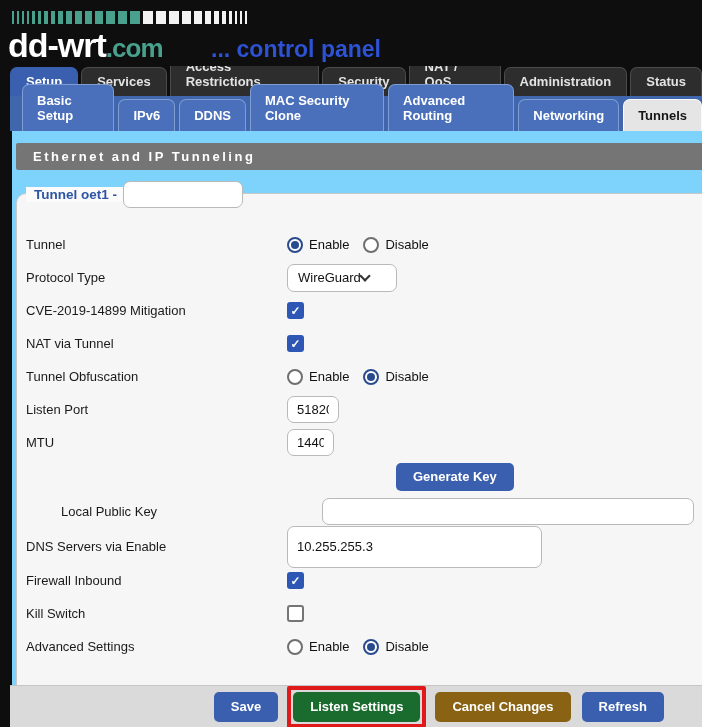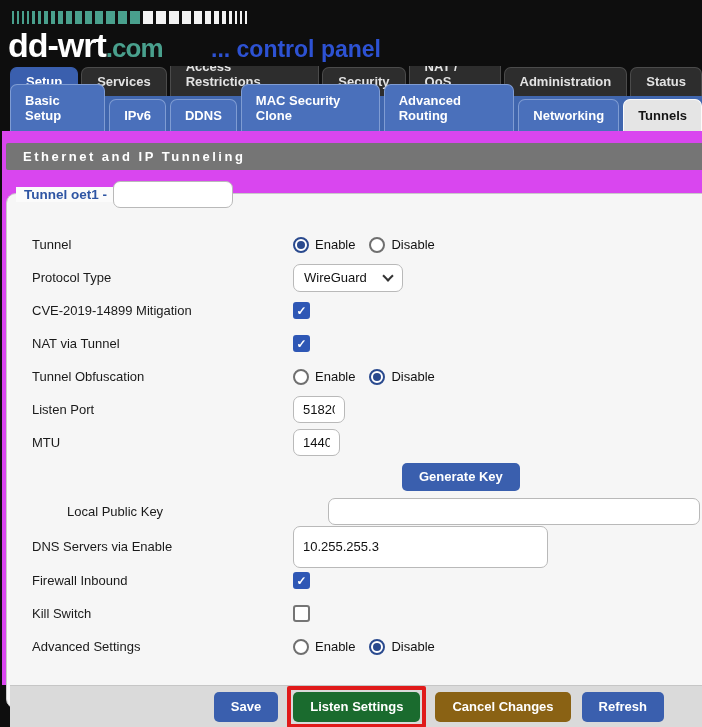--- a/index.html
+++ b/index.html
@@ -21,56 +21,56 @@
   .logo-main{font-size:34px;font-weight:bold;color:#fff;letter-spacing:-1px;}
   .logo-suffix{font-size:26px;font-weight:bold;color:var(--teal);letter-spacing:-1px;}
   .logo-tagline{font-size:23px;font-weight:bold;color:var(--logoblue);margin-left:44px;letter-spacing:0px;}
   
   .main-tabs{height:30px;display:flex;align-items:flex-end;gap:3px;padding-left:10px;background:#0e0e0e;}
   .mtab{padding:6px 15px 7px 15px;background:#2d2d2d;border:1px solid #4b4b4b;border-bottom:none;
     border-radius:7px 7px 0 0;color:#e3e3e3;font-size:13px;font-weight:bold;cursor:pointer;}
   .mtab.active{background:var(--accent);border-color:var(--accent);color:#fff;}
   
   .sub-bar{margin-left:10px;height:35px;background:var(--subbar);display:flex;align-items:flex-end;
-    gap:4px;padding-left:0;}
+    gap:4px;padding-left:12px;}
   .stab{padding:8px 14px 8px 14px;background:var(--subtab);border:1px solid var(--subtab-border);
     border-bottom:none;border-radius:7px 7px 0 0;color:#fff;font-size:13px;font-weight:bold;cursor:pointer;}
   .stab.active{background:#e5e5e5;border-color:#fbfbfb;color:#141414;}
   
-  .content{position:relative;margin-left:2px;height:554px;background:#d946ef;overflow:visible;}
+  .content{position:relative;margin-left:12px;height:554px;background:#7dd3fc;overflow:visible;}
   .section-header{position:absolute;top:12px;left:4px;right:0;height:27px;background:var(--section);
     border-radius:2px 0 0 2px;color:#fff;font-size:13px;font-weight:bold;letter-spacing:2.5px;
     line-height:27px;padding-left:17px;}
   .fieldset{position:absolute;top:62px;left:4px;right:-24px;bottom:-24px;
     border:1px solid #c9c9c9;border-radius:10px;background:#f6f6f6;}
   .legend-row{position:absolute;top:50px;left:14px;display:flex;align-items:center;z-index:2;}
   .legend-label{color:#2e55a3;font-size:13.5px;font-weight:bold;background:transparent;padding:0 6px 0 8px;
     background:#fbfbfb;}
   .legend-row input{width:120px;height:27px;}
   
   input[type="text"]{border:1px solid #b9b9b9;border-radius:7px;background:#fff;font-size:13px;
     padding:0 9px;color:#111;font-family:"Liberation Sans",sans-serif;outline:none;}
-  .form-rows{position:absolute;top:97px;left:20px;right:0;z-index:1;}
+  .form-rows{position:absolute;top:97px;left:4px;right:0;z-index:1;}
   .row{display:flex;align-items:center;height:33px;padding-left:10px;}
   .row .lbl{width:261px;font-size:13px;color:#1a1a1a;flex:none;}
   
   .radio-group{display:flex;align-items:center;gap:6px;font-size:13px;color:#111;}
   .radio{width:16px;height:16px;border:2px solid #6f6f6f;border-radius:50%;display:inline-flex;
     align-items:center;justify-content:center;cursor:pointer;background:#fff;flex:none;}
   .radio.on{border-color:var(--radio);}
   .radio.on::after{content:"";width:8px;height:8px;border-radius:50%;background:var(--radio);}
   .radio-label{margin-right:8px;}
   
   .checkbox{width:17px;height:17px;border:2px solid #757575;border-radius:3px;background:#fff;
     display:inline-flex;align-items:center;justify-content:center;cursor:pointer;flex:none;}
   .checkbox.on{background:var(--check);border-color:var(--check);}
   .checkbox.on::after{content:"✓";color:#fff;font-size:12px;font-weight:bold;line-height:1;}
   
   .select{width:110px;height:28px;border:1px solid #b9b9b9;border-radius:7px;background:#fff;
-    display:flex;align-items:center;justify-content:space-between;padding:0 10px;font-size:13px;
+    display:flex;align-items:center;justify-content:flex-start;padding:0 10px;font-size:13px;
     color:#111;cursor:pointer;}
   .chevron{width:8px;height:8px;border-right:2px solid #333;border-bottom:2px solid #333;
     transform:rotate(45deg);margin-top:-4px;flex:none;}
   
   .btn{border:none;border-radius:5px;height:30px;padding:0 17px;font-size:13px;font-weight:bold;
     color:#fff;cursor:pointer;font-family:"Liberation Sans",sans-serif;}
   .btn-blue{background:var(--accent);}
   .btn-green{background:var(--green);}
   .btn-brown{background:var(--brown);}
   .gen-row .btn{margin-left:370px;height:28px;}

